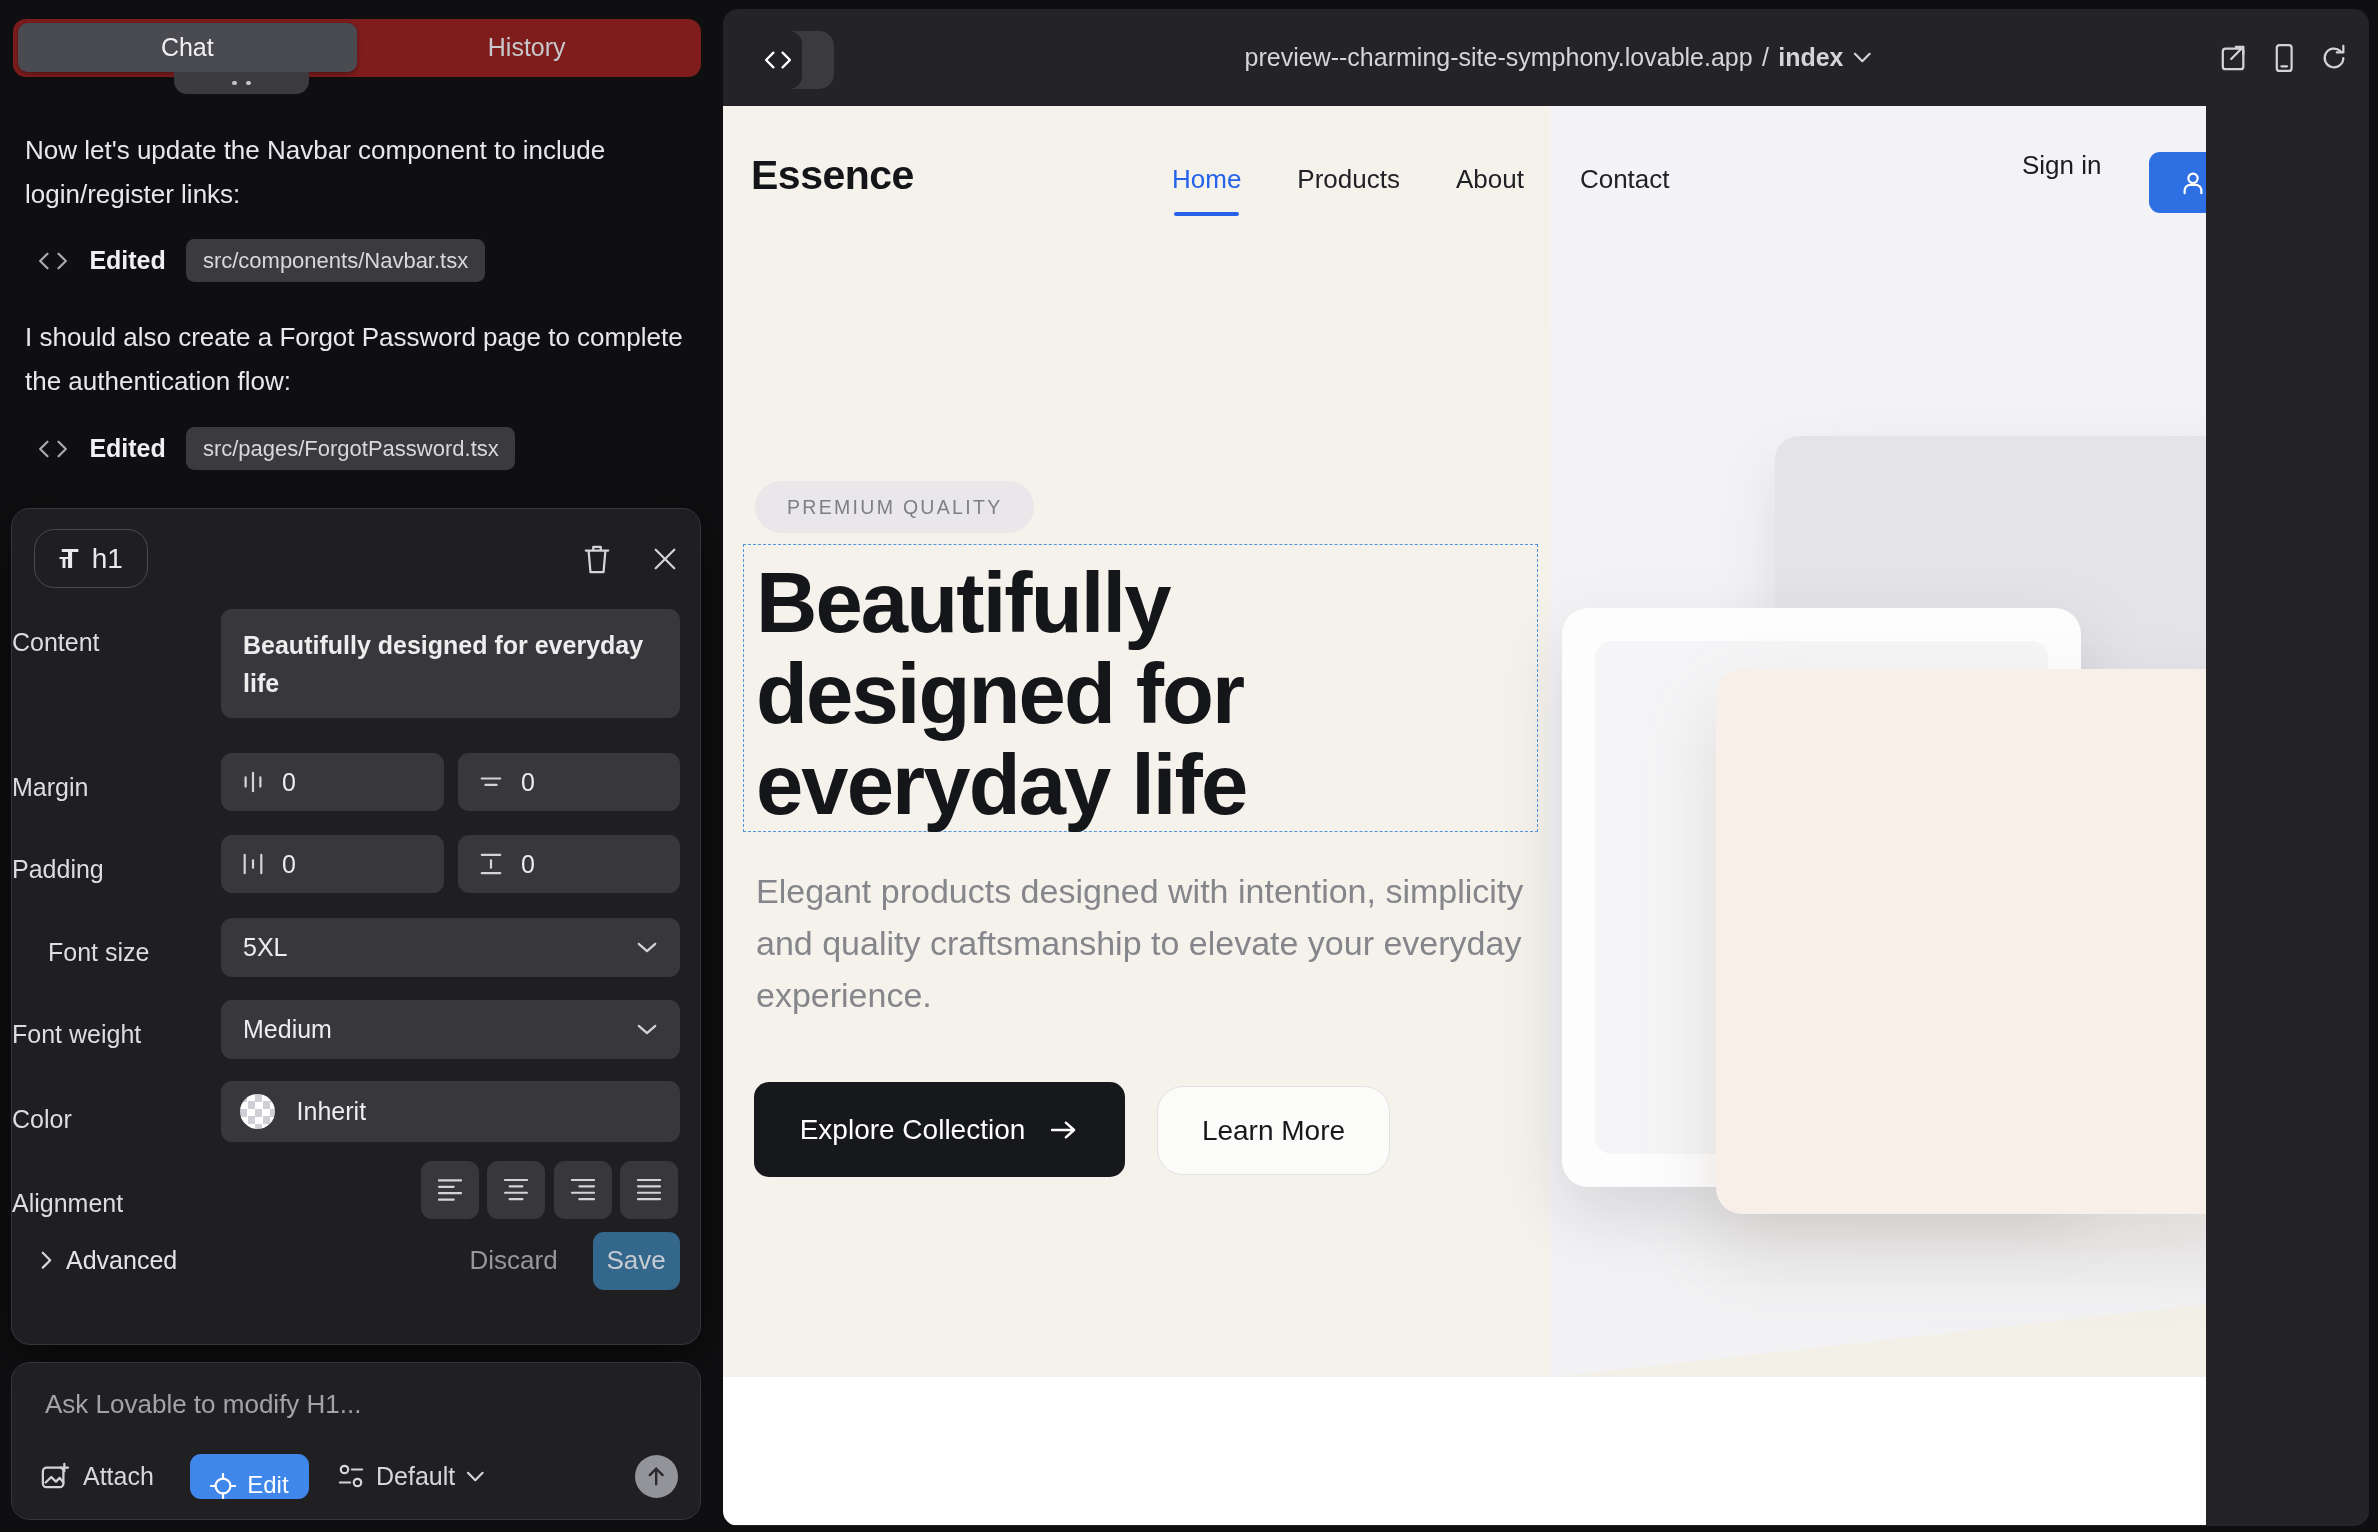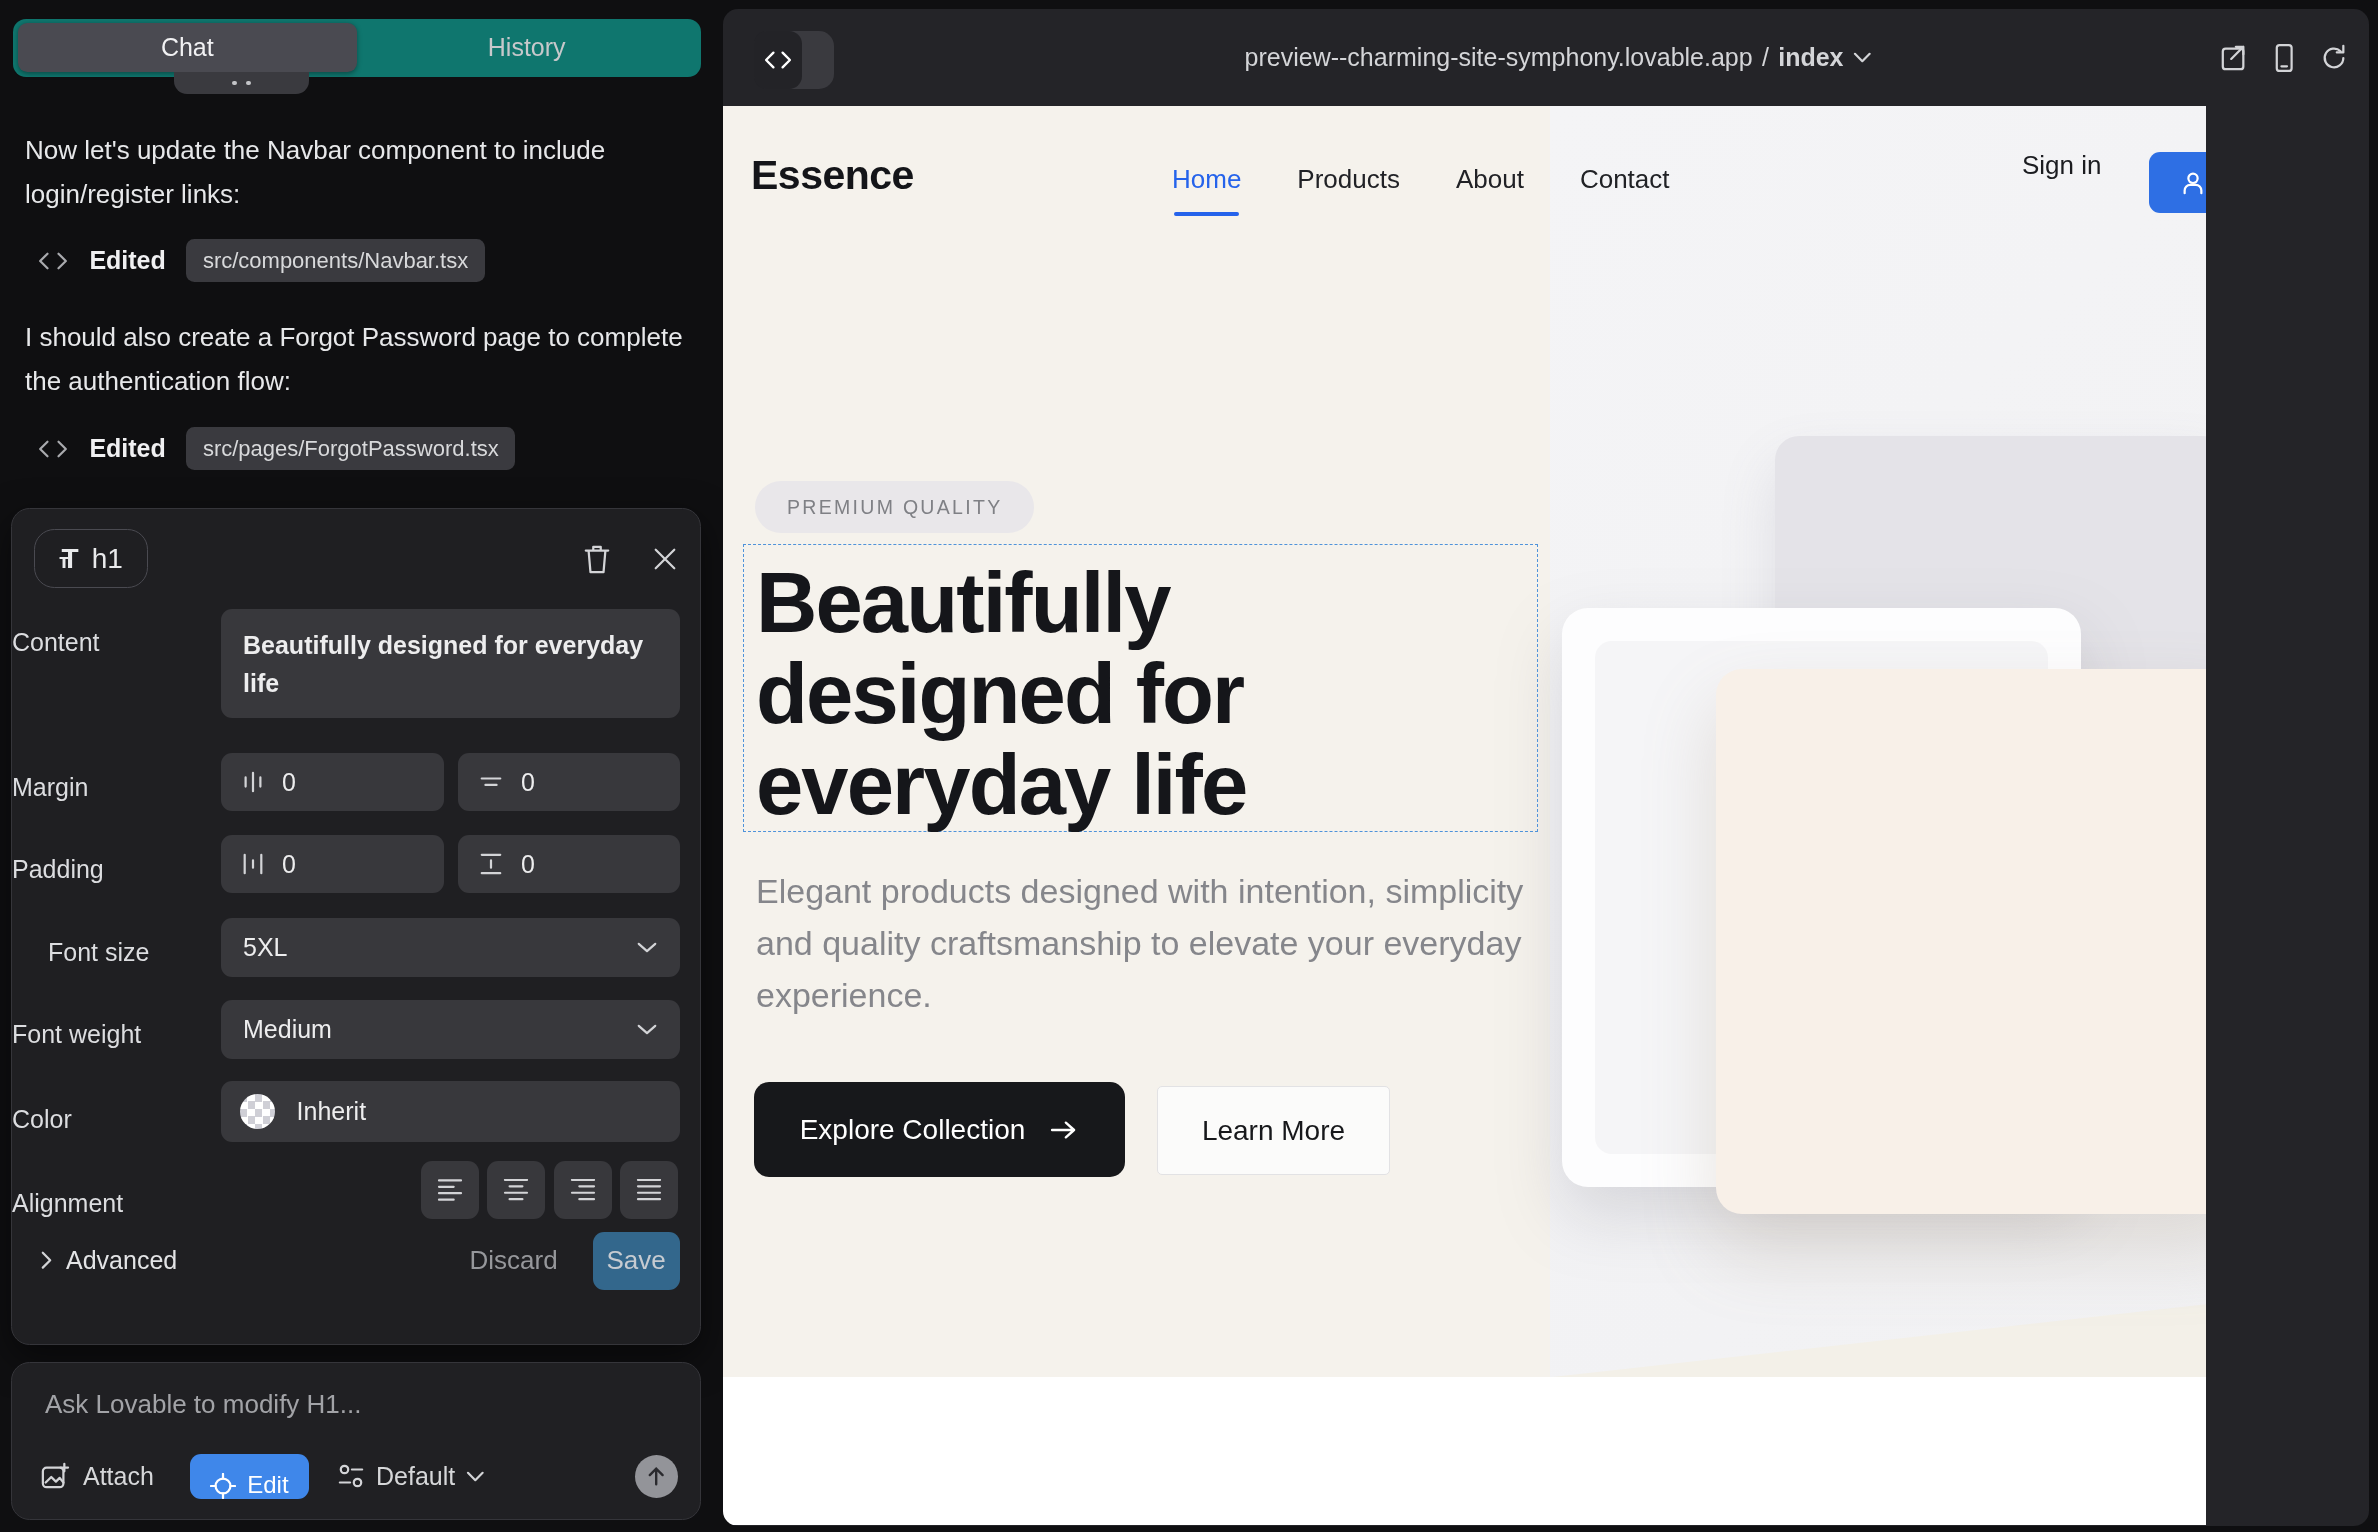--- a/index.html
+++ b/index.html
@@ -4,21 +4,21 @@
 <style>
   * { margin:0; padding:0; box-sizing:border-box; }
   html,body { width:2378px; height:1532px; background:#0f0f11; overflow:hidden;
               font-family:"Liberation Sans", sans-serif; }
   .app { position:relative; width:2378px; height:1532px; }
 
   
   .sidebar { position:absolute; left:0; top:0; width:723px; height:1532px; }
 
   .tabbar { position:absolute; left:13px; top:18.6px; width:688px; height:58px;
-            background:#0f766e; border-radius:13px; display:flex; padding:4.6px; }
+            background:#7f1d1d; border-radius:13px; display:flex; padding:4.6px; }
   .tab { flex:1; display:flex; align-items:center; justify-content:center;
          border-radius:9.3px; font-size:25px; color:#c7c8cb; cursor:default; }
   .tab.active { background:#4a4a51; color:#f1f1f3; box-shadow:0 1.9px 5.6px rgba(0,0,0,.35); }
 
   .scroll-chip { position:absolute; left:174px; top:72px; width:135px; height:22px;
                  background:#3a3a3f; border-radius:0 0 13px 13px;
                  display:flex; align-items:center; justify-content:center; gap:9.3px; }
   .scroll-chip .dot { width:4.6px; height:4.6px; border-radius:50%; background:#c3c4c8; }
 
   .msg { position:absolute; left:25px; width:664px; font-size:26px; line-height:44px;
@@ -147,21 +147,21 @@
   .sel-outline { position:absolute; left:20.4px; top:438px; width:795px; height:288px;
                  border:1.9px dashed #4f93da; }
   .hero-h1 { position:absolute; left:33px; top:451px; font-size:85px; line-height:91px;
              font-weight:600; color:#15161a; letter-spacing:-1.9px; }
   .hero-p { position:absolute; left:33px; top:759px; width:779px; font-size:34px;
             line-height:52px; color:#85868b; }
   .cta-primary { position:absolute; left:31px; top:976px; width:371px; height:95px;
             background:#17181b; border-radius:15px; color:#ffffff; font-size:28px;
             display:flex; align-items:center; justify-content:center; gap:24px; }
   .cta-secondary { position:absolute; left:434px; top:980px; width:233px; height:89px;
-            background:#fbfbfa; border:1.4px solid #e2e2e4; border-radius:5px;
+            background:#fbfbfa; border:1.4px solid #e2e2e4; border-radius:26px;
             color:#17181b; font-size:28px; display:flex; align-items:center;
             justify-content:center; }
 
   .g-gray { position:absolute; left:1052px; top:330px; width:452px; height:380px;
             background:#e4e3e8; border-radius:24px;
             box-shadow:0 28px 56px rgba(120,120,140,.16); }
   .g-white { position:absolute; left:839px; top:502px; width:519px; height:579px;
             background:#fdfdfe; border-radius:26px;
             box-shadow:0 28px 65px rgba(130,130,145,.25); }
   .g-white .inner { position:absolute; left:33px; top:33px; right:33px; bottom:33px;

